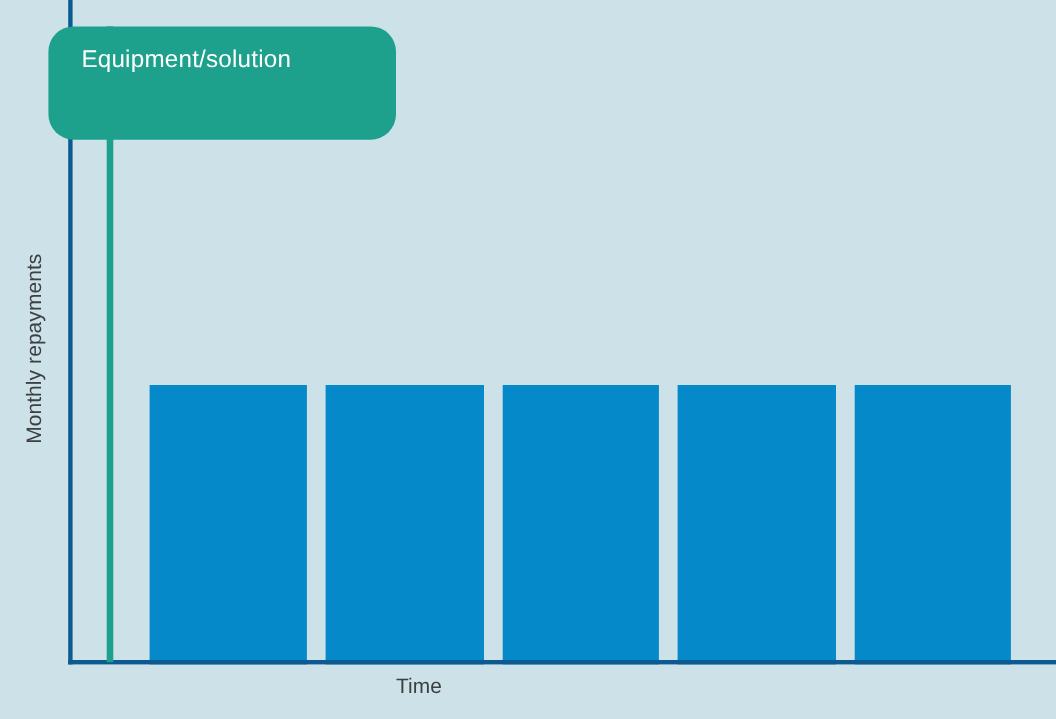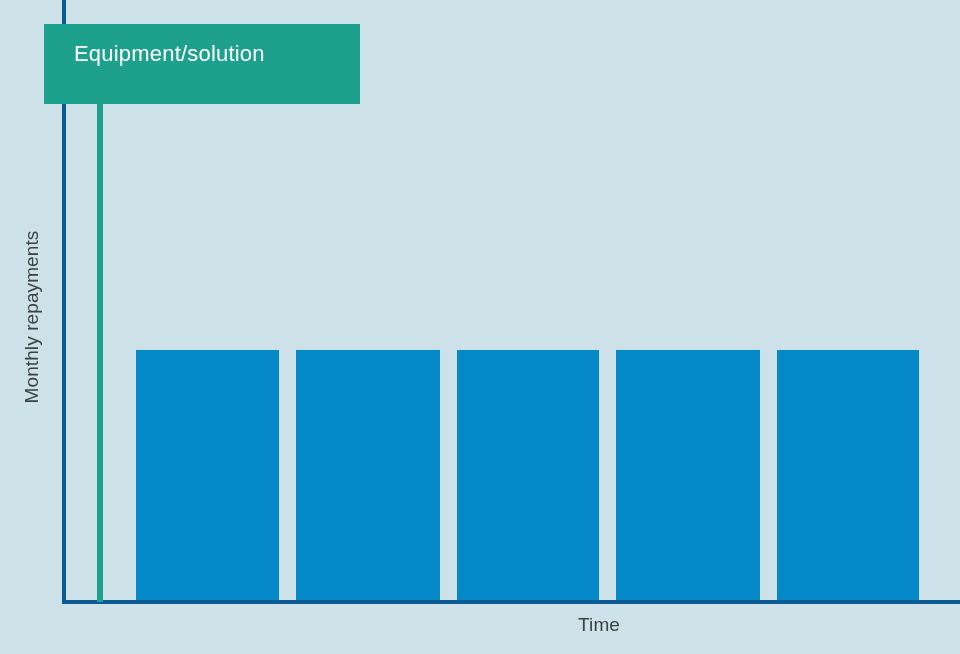--- a/index.html
+++ b/index.html
@@ -48,43 +48,44 @@
     font-size: 19px;
     color: #3c4043;
     letter-spacing: 0.1px;
     white-space: nowrap;
   }
   .x-axis-title {
     position: absolute;
     left: 360px;
     top: 614px;
     width: 260px;
-    text-align: right;
+    text-align: left;
     font-size: 19px;
     color: #3c4043;
     letter-spacing: 0.1px;
   }
   
   .event-line {
     position: absolute;
     left: 97px;
     top: 24px;
     width: 6px;
     height: 578px;
     background: #1ea18c;
   }
   .event-box {
     position: absolute;
     left: 44px;
     top: 24px;
     width: 316px;
-    height: 80px;
+    height: 103px;
     background: #1ea18c;
     box-sizing: border-box;
     padding: 14px 0 0 30px;
+    border-radius: 23px;
   }
   .event-box-line {
     display: block;
     color: #ffffff;
     font-size: 22px;
     line-height: 32px;
     white-space: nowrap;
     letter-spacing: 0.2px;
   }
   

